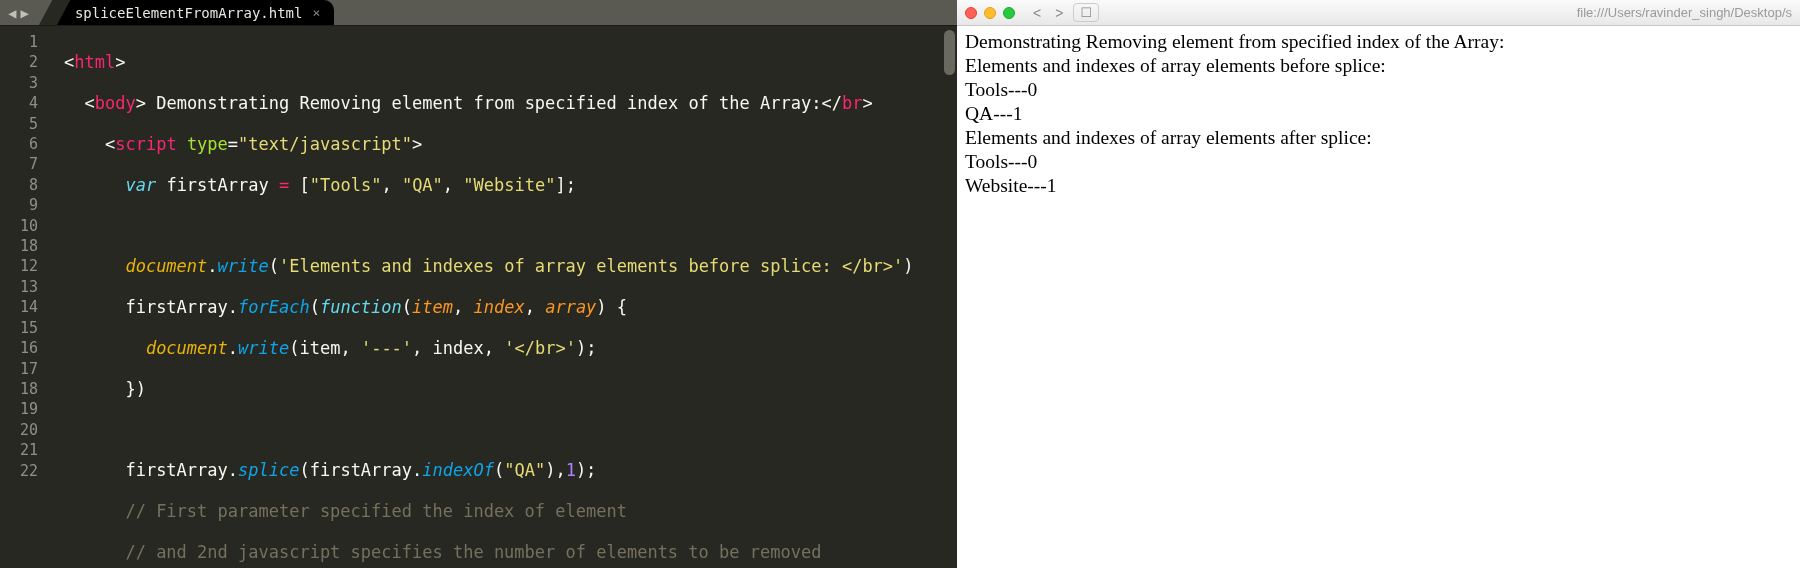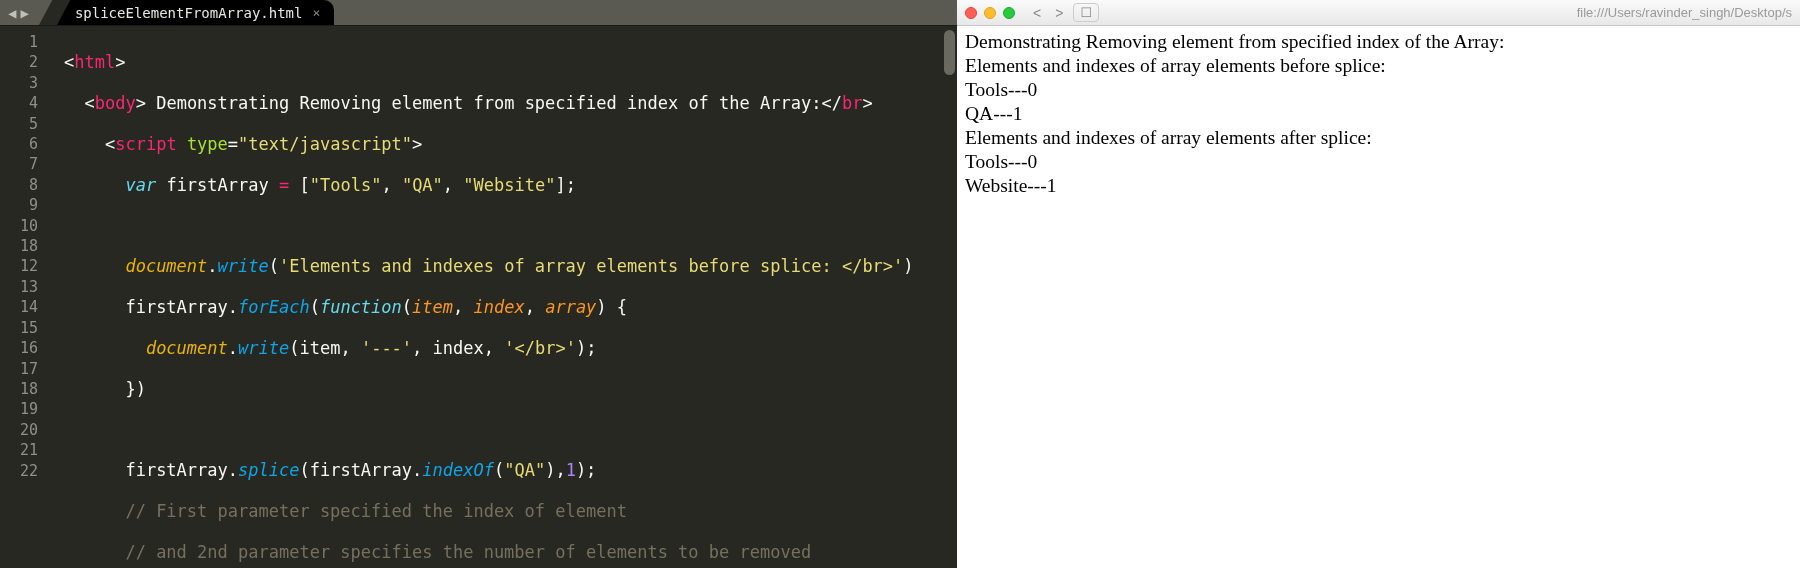--- a/index.html
+++ b/index.html
@@ -210,21 +210,21 @@
 <div class="code-line"><span>    </span><span class="t-punc">&lt;</span><span class="t-tag">script</span><span> </span><span class="t-attr">type</span><span class="t-punc">=</span><span class="t-str">"text/javascript"</span><span class="t-punc">&gt;</span></div>
 <div class="code-line"><span>      </span><span class="t-kw">var</span><span> </span><span class="t-text">firstArray</span><span> </span><span class="t-kw2">=</span><span> </span><span class="t-punc">[</span><span class="t-str">"Tools"</span><span class="t-punc">, </span><span class="t-str">"QA"</span><span class="t-punc">, </span><span class="t-str">"Website"</span><span class="t-punc">];</span></div>
 <div class="code-line"><span></span></div>
 <div class="code-line"><span>      </span><span class="t-obj">document</span><span class="t-punc">.</span><span class="t-fn">write</span><span class="t-punc">(</span><span class="t-str">'Elements and indexes of array elements before splice: &lt;/br&gt;'</span><span class="t-punc">)</span></div>
 <div class="code-line"><span>      </span><span class="t-text">firstArray.</span><span class="t-fn">forEach</span><span class="t-punc">(</span><span class="t-kw">function</span><span class="t-punc">(</span><span class="t-param">item</span><span class="t-punc">, </span><span class="t-param">index</span><span class="t-punc">, </span><span class="t-param">array</span><span class="t-punc">) {</span></div>
 <div class="code-line"><span>        </span><span class="t-obj">document</span><span class="t-punc">.</span><span class="t-fn">write</span><span class="t-punc">(</span><span class="t-text">item</span><span class="t-punc">, </span><span class="t-str">'---'</span><span class="t-punc">, </span><span class="t-text">index</span><span class="t-punc">, </span><span class="t-str">'&lt;/br&gt;'</span><span class="t-punc">);</span></div>
 <div class="code-line"><span>      </span><span class="t-punc">})</span></div>
 <div class="code-line"><span></span></div>
 <div class="code-line"><span>      </span><span class="t-text">firstArray.</span><span class="t-fn">splice</span><span class="t-punc">(</span><span class="t-text">firstArray.</span><span class="t-fn">indexOf</span><span class="t-punc">(</span><span class="t-str">"QA"</span><span class="t-punc">),</span><span class="t-num">1</span><span class="t-punc">);</span></div>
 <div class="code-line"><span>      </span><span class="t-cmt">// First parameter specified the index of element</span></div>
-<div class="code-line"><span>      </span><span class="t-cmt">// and 2nd parameter specifies the number of elements to be removed</span></div>
+<div class="code-line"><span>      </span><span class="t-cmt">// and 2nd javascript specifies the number of elements to be removed</span></div>
 
 
 
 
 
 
 
 
 
     </div>

